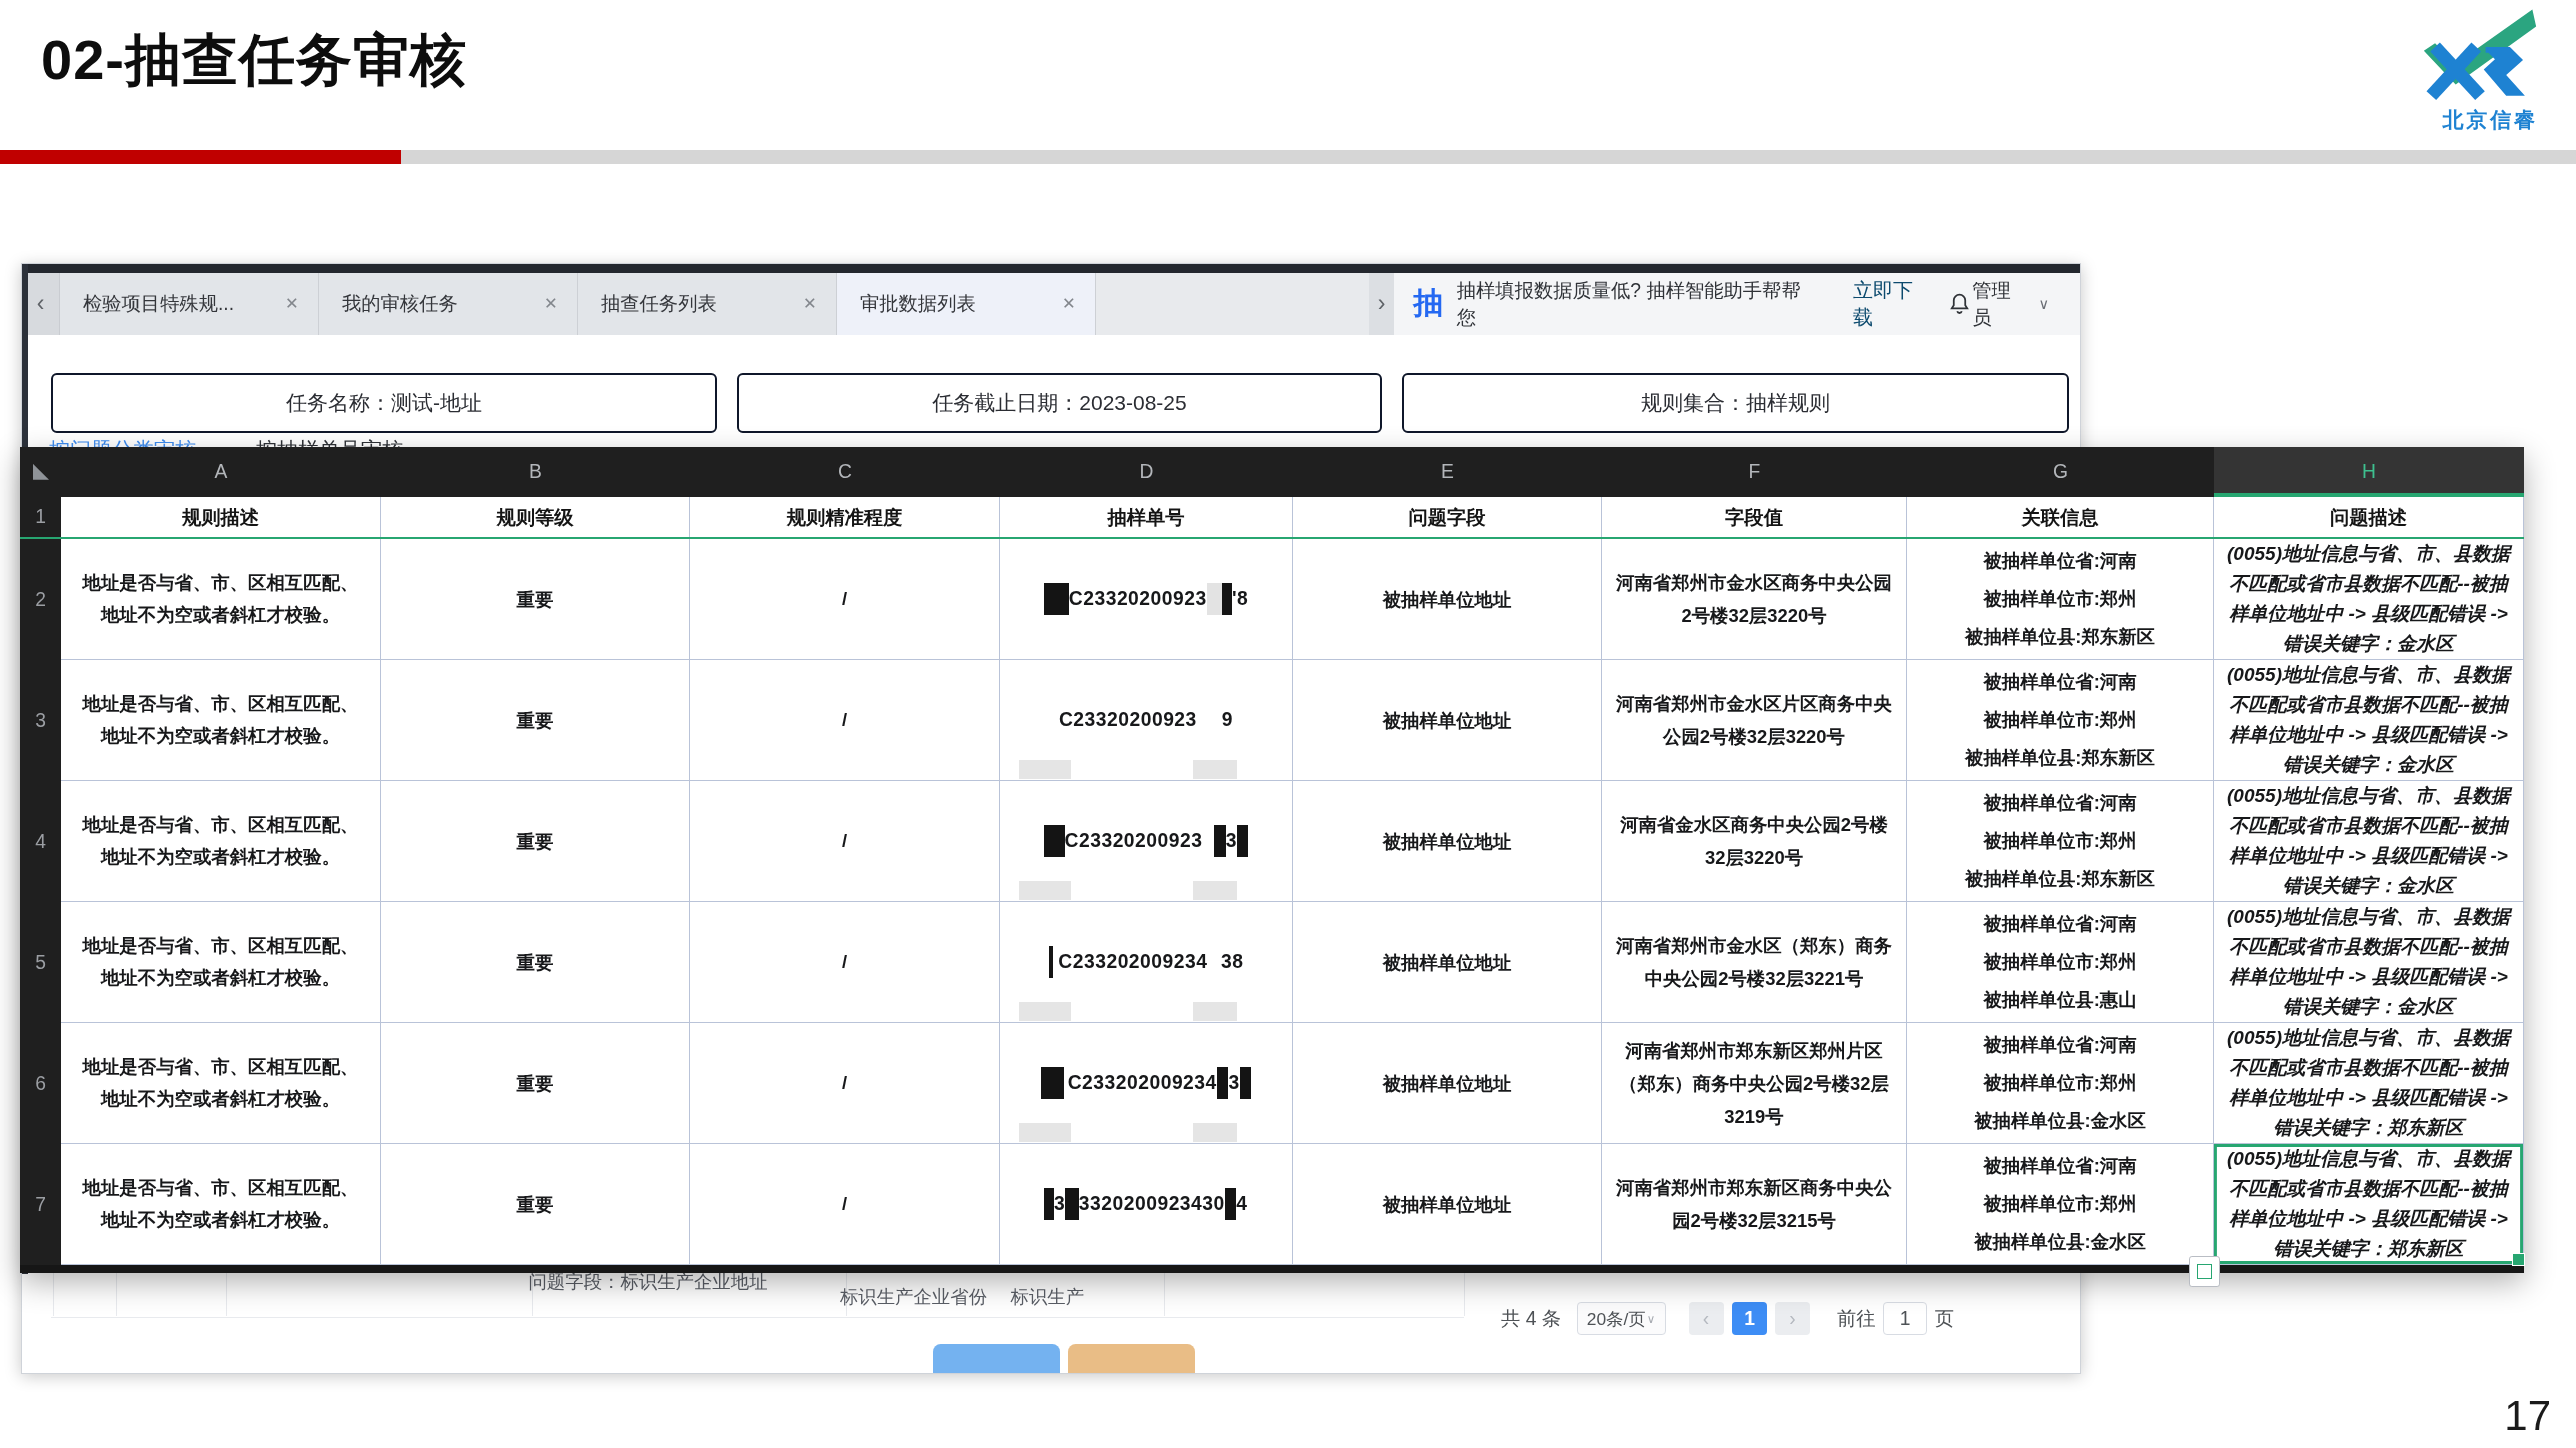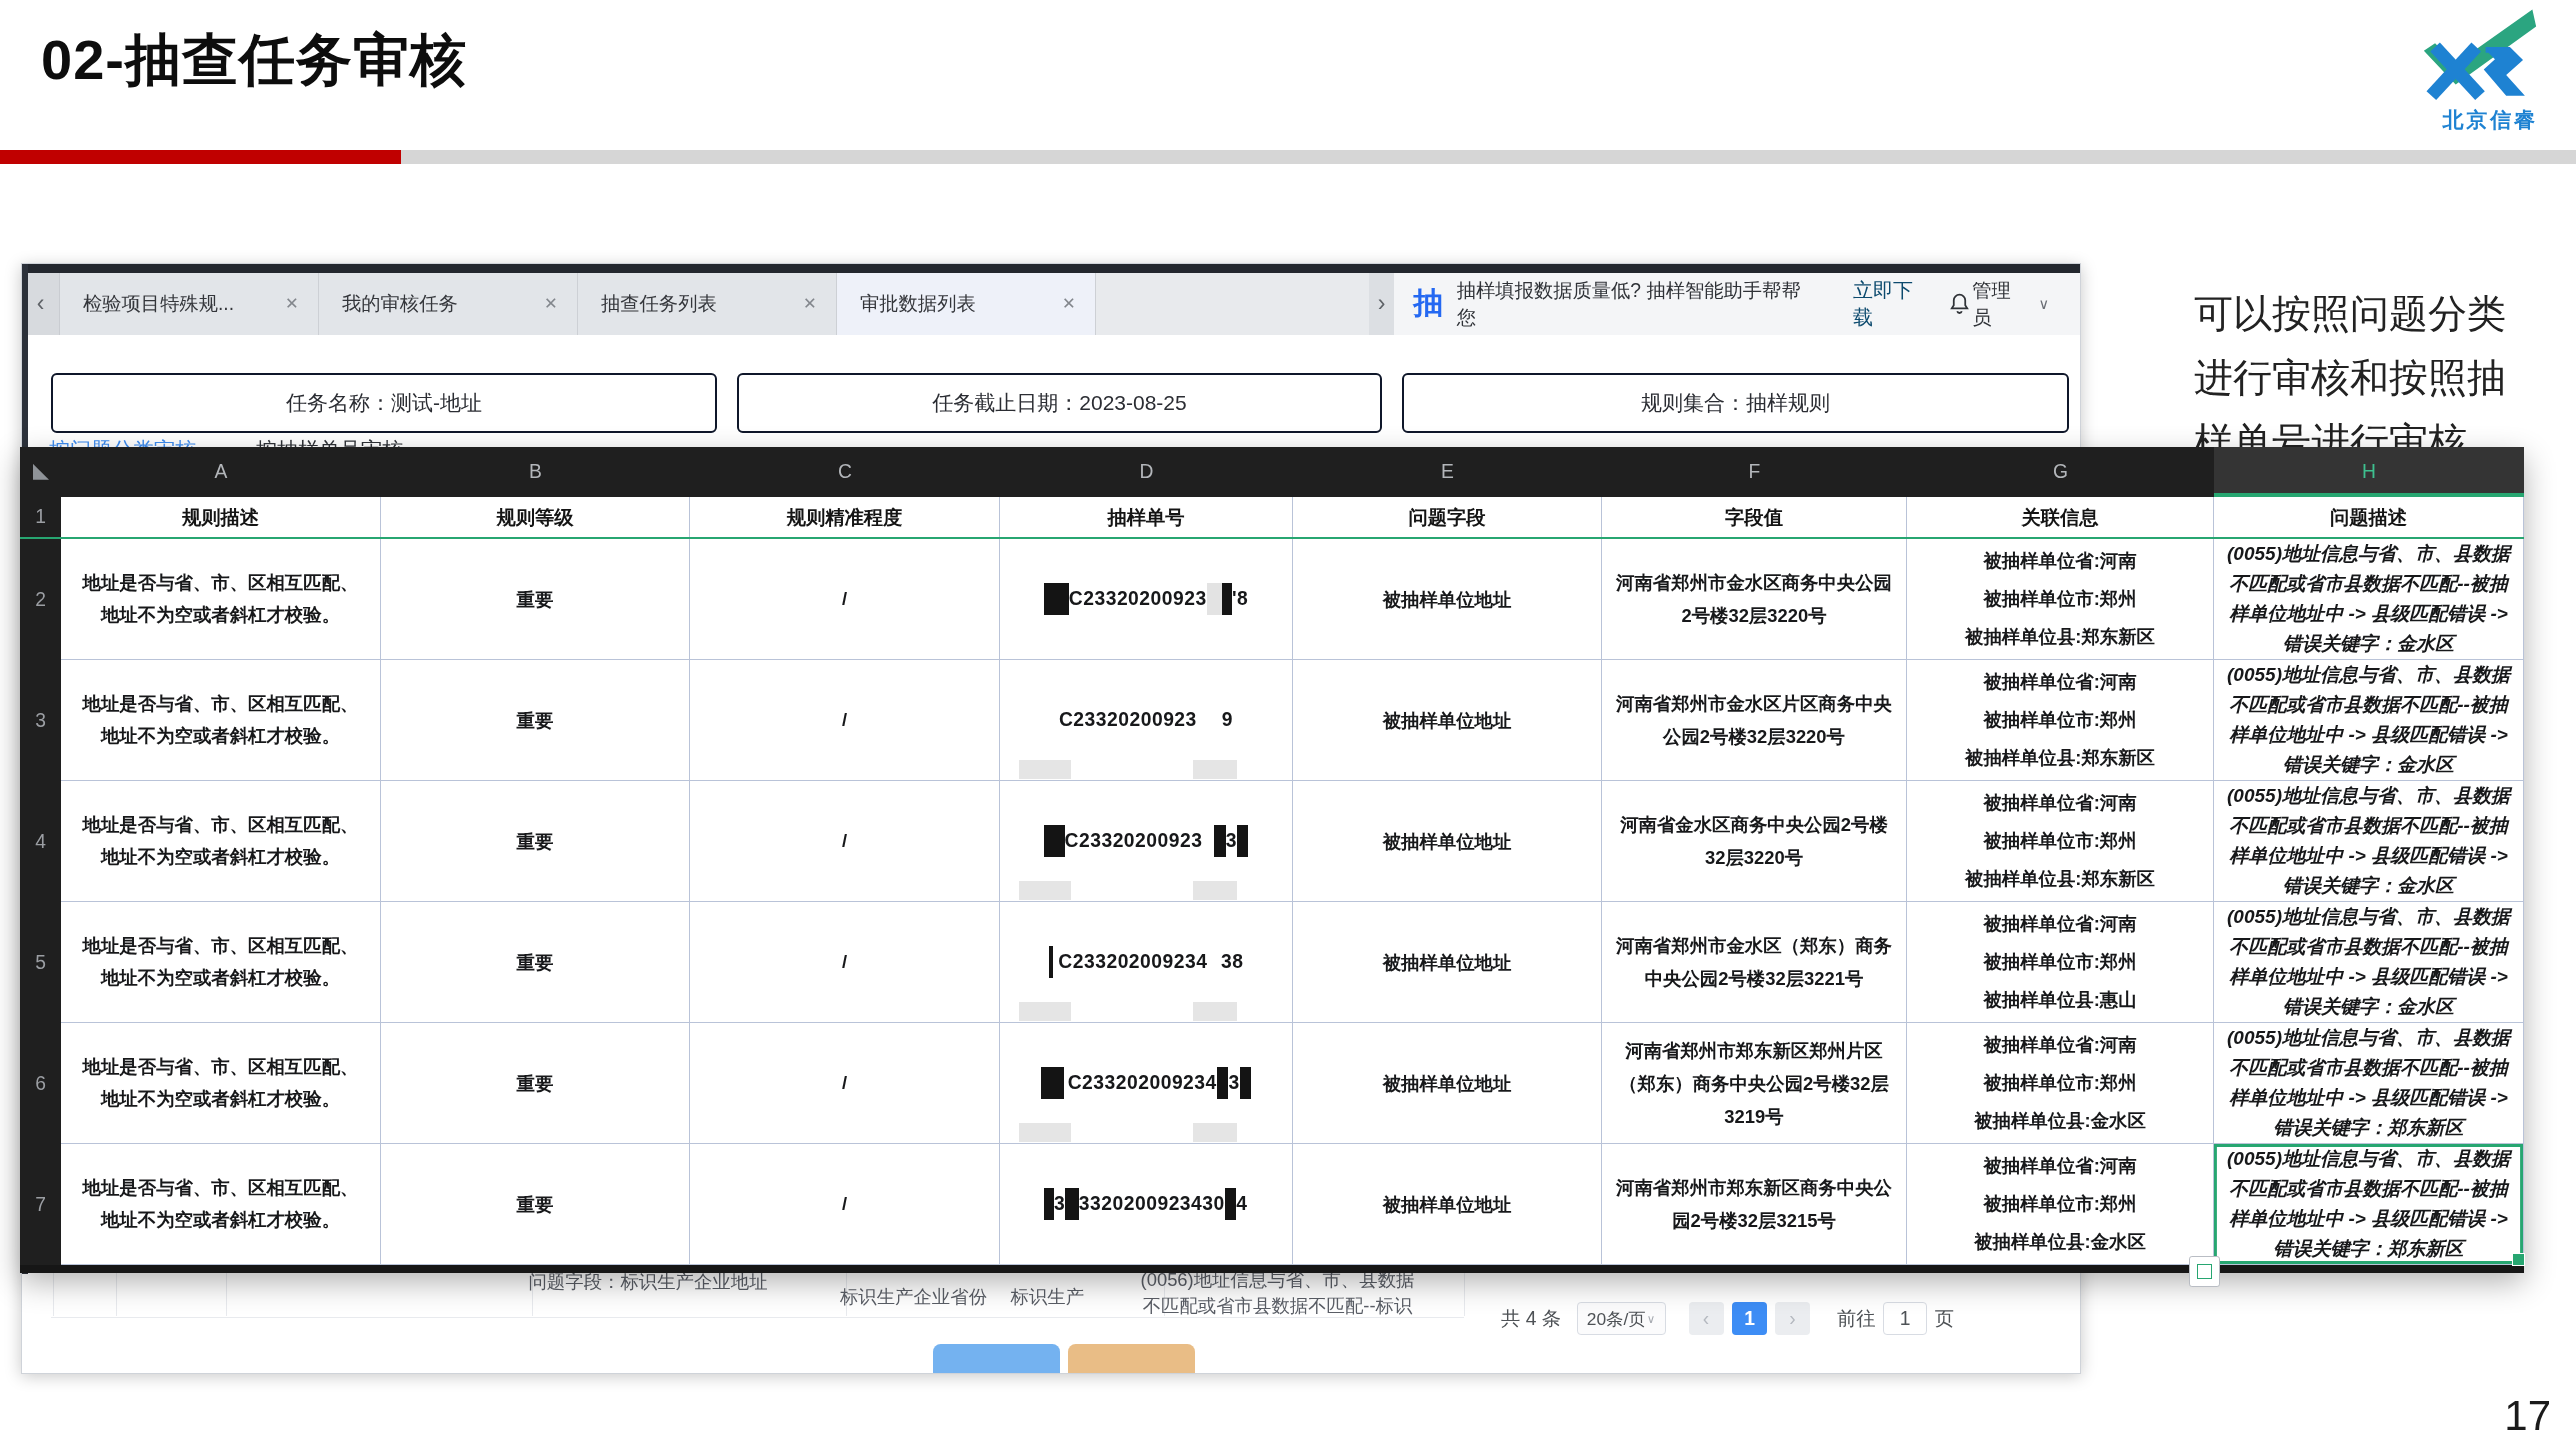--- a/index.html
+++ b/index.html
@@ -113,25 +113,20 @@
   <div class="logo">
     <svg width="131" height="95" viewBox="0 0 140 100">
       <polygon fill="#2ba580" points="18,46 30,38 52,60 134,2 138,20 52,82"></polygon>
       <path d="M30,42 L78,94" stroke="#1e82d2" stroke-width="14" fill="none"></path>
       <path d="M74,42 L26,94" stroke="#1e82d2" stroke-width="14" fill="none"></path>
       <path fill="#1e82d2" d="M84,42 h26 l14,14 -18,16 20,22 h-20 l-24,-28 12,-11 -7,-7 h-3 z"></path>
     </svg>
     <div class="logo-text">北京信睿</div>
   </div>
 
-  <div class="side-note">
-    <div>可以按照问题分类</div>
-    <div>进行审核和按照抽</div>
-    <div>样单号进行审核</div>
-  </div>
 
   <div class="app">
     <div class="tabstrip-top"></div>
     <div class="tabbar">
       <div class="nav-btn nav-left">‹</div>
       <div class="btab">
         <span>检验项目特殊规...</span>
         <span class="x">✕</span>
       </div>
       <div class="btab">
@@ -178,24 +173,20 @@
     <div class="uline-v" style="left:31px"></div>
     <div class="uline-v" style="left:94px"></div>
     <div class="uline-v" style="left:204px"></div>
     <div class="uline-v" style="left:510px"></div>
     <div class="uline-v" style="left:824px"></div>
     <div class="uline-v" style="left:1142px"></div>
     <div class="uline-v" style="left:1442px"></div>
     <div class="uline-h"></div>
     <div class="ucell u1">问题字段：标识生产企业地址</div>
     <div class="ucell u2">标识生产企业省份　 标识生产</div>
-    <div class="ucell u3">
-      <div>(0056)地址信息与省、市、县数据</div>
-      <div>不匹配或省市县数据不匹配--标识</div>
-    </div>
 
     <div class="pagebar">
       <span class="pg-total">共 4 条</span>
       <span class="pg-size">
         <span>20条/页</span>
         <span class="caret">∨</span>
       </span>
       <span class="pg-btn pg-prev">‹</span>
       <span class="pg-cur">1</span>
       <span class="pg-btn pg-next">›</span>

